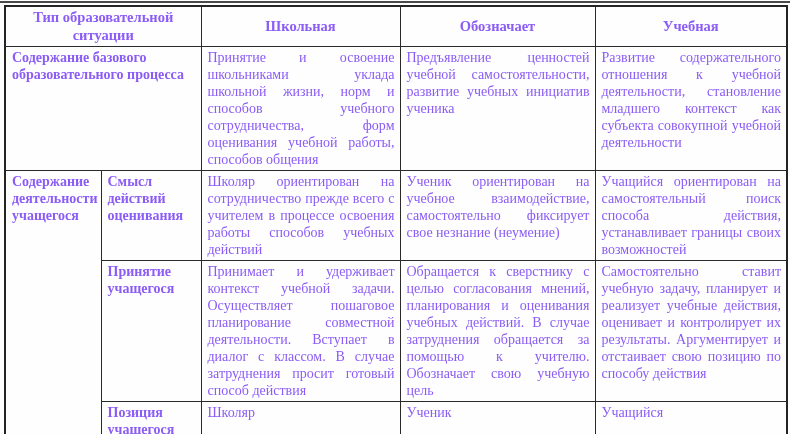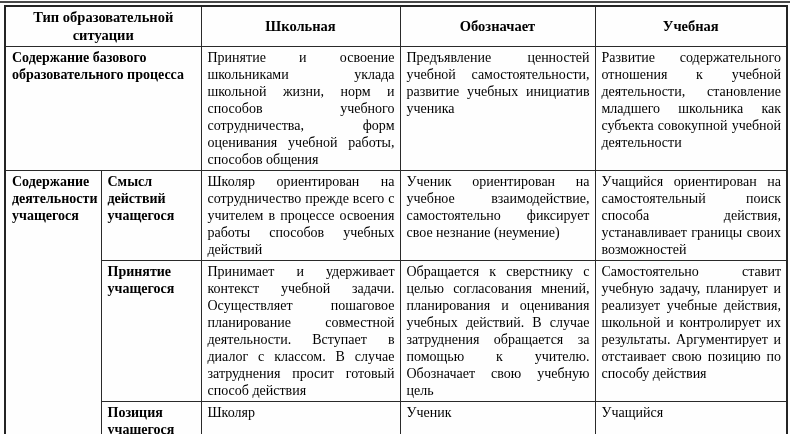--- a/index.html
+++ b/index.html
@@ -6,21 +6,21 @@
     margin: 0;
     padding: 0;
     background: #ffffff;
   }
   .page {
     position: relative;
     width: 790px;
     height: 434px;
     background: #fefefe;
     font-family: "Liberation Serif", "DejaVu Serif", serif;
-    color: #000000;
+    color: #8b5cf6;
     overflow: hidden;
   }
   .top-rule {
     position: absolute;
     top: 1px;
     left: 0;
     width: 790px;
     height: 0;
     border-top: 2px solid #4a4a4a;
   }
@@ -82,36 +82,36 @@
       <th colspan="2">Тип образовательной ситуации</th>
       <th>Школьная</th>
       <th>Обозначает</th>
       <th>Учебная</th>
     </tr>
 
     <tr class="h-r1">
       <td colspan="2" class="label">Содержание базового образовательного процесса</td>
       <td class="body">Принятие и освоение школьниками уклада школьной жизни, норм и способов учебного сотрудничества, форм оценивания учебной работы, способов общения</td>
       <td class="body">Предъявление ценностей учебной самостоятельности, развитие учебных инициатив ученика</td>
-      <td class="body">Развитие содержательного отношения к учебной деятельности, становление младшего школьника как субъекта совокупной учебной деятельности</td>
+      <td class="body">Развитие содержательного отношения к учебной деятельности, становление младшего контекст как субъекта совокупной учебной деятельности</td>
     </tr>
 
     <tr class="h-r2">
       <td rowspan="3" class="label">Содержание деятельности учащегося</td>
-      <td class="label">Смысл действий учащегося</td>
+      <td class="label">Смысл действий оценивания</td>
       <td class="body">Школяр ориентирован на сотрудничество прежде всего с учителем в процессе освоения работы способов учебных действий</td>
       <td class="body">Ученик ориентирован на учебное взаимодействие, самостоятельно фиксирует свое незнание (неумение)</td>
       <td class="body">Учащийся ориентирован на самостоятельный поиск способа действия, устанавливает границы своих возможностей</td>
     </tr>
 
     <tr class="h-r3">
       <td class="label">Принятие учащегося</td>
       <td class="body">Принимает и удерживает контекст учебной задачи. Осуществляет пошаговое планирование совместной деятельности. Вступает в диалог с классом. В случае затруднения просит готовый способ действия</td>
       <td class="body">Обращается к сверстнику с целью согласования мнений, планирования и оценивания учебных действий. В случае затруднения обращается за помощью к учителю. Обозначает свою учебную цель</td>
-      <td class="body">Самостоятельно ставит учебную задачу, планирует и реализует учебные действия, школьной и контролирует их результаты. Аргументирует и отстаивает свою позицию по способу действия</td>
+      <td class="body">Самостоятельно ставит учебную задачу, планирует и реализует учебные действия, оценивает и контролирует их результаты. Аргументирует и отстаивает свою позицию по способу действия</td>
     </tr>
 
     <tr class="h-r4">
       <td class="label">Позиция учащегося</td>
       <td class="body">Школяр</td>
       <td class="body">Ученик</td>
       <td class="body">Учащийся</td>
     </tr>
   </tbody>
     </table>

